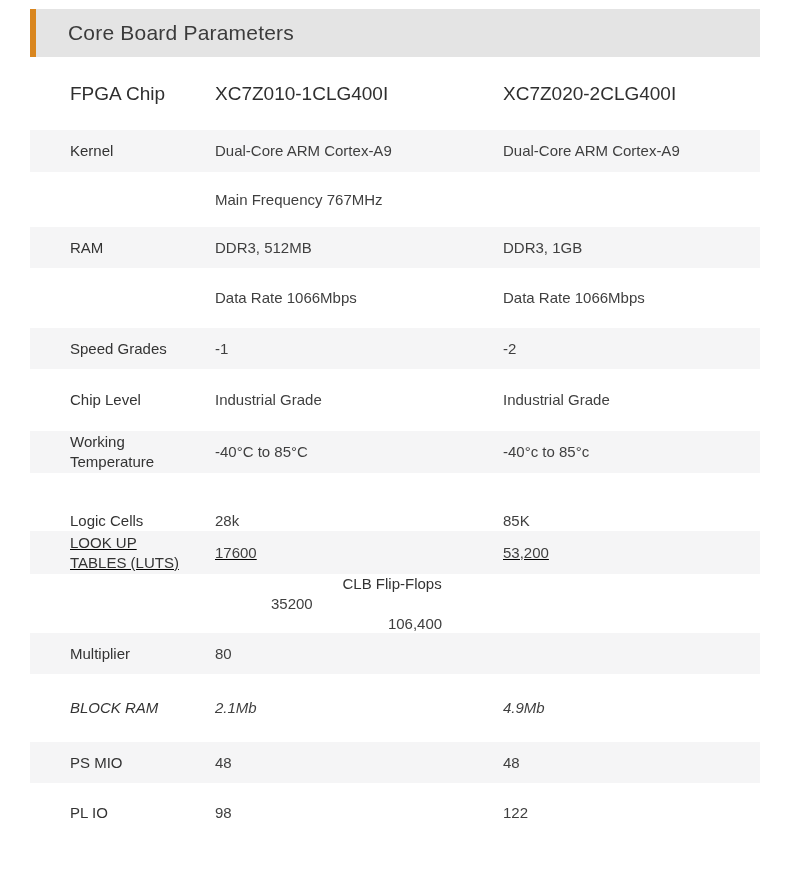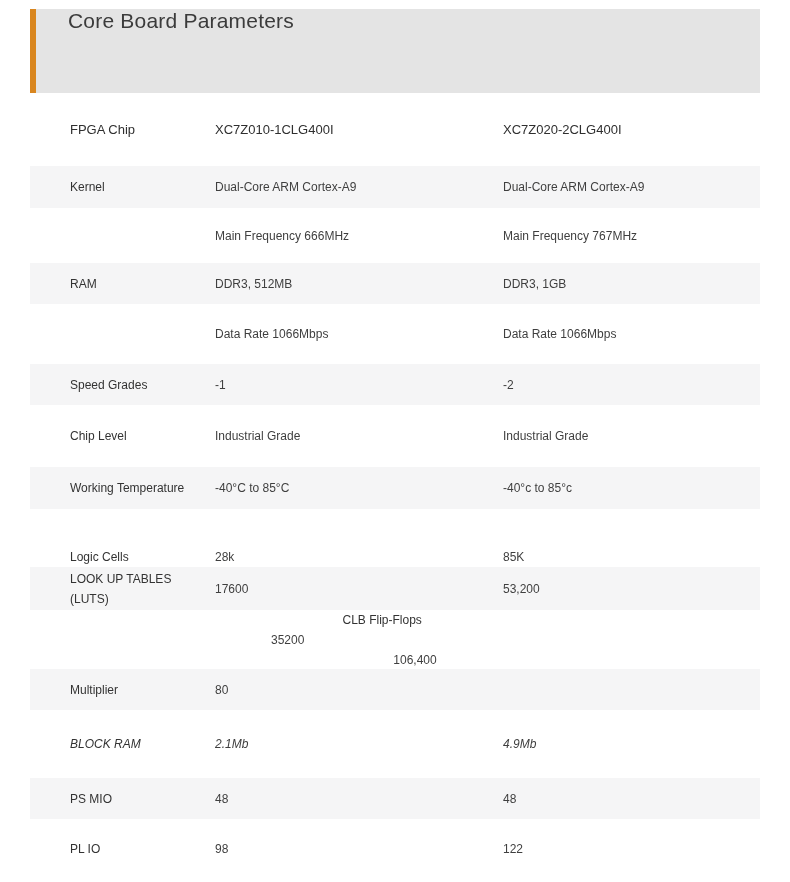--- a/index.html
+++ b/index.html
@@ -7,55 +7,55 @@
     width: 790px; height: 882px;
     background: #ffffff;
     font-family: "Liberation Sans", "DejaVu Sans", sans-serif;
     overflow: hidden;
   }
   .page { width: 790px; height: 882px; position: relative; }
 
   
   .section-header {
     margin: 9px 30px 0 30px;
-    width: 730px; height: 84px;
+    width: 730px; height: 48px;
     background: #e4e4e4;
     border-left: 6px solid #d9861f;
-    display: flex; 
+    display: flex; align-items: center;
   }
   .section-title {
     padding-left: 32px;
     font-size: 21px;
     color: #3b3b3b;
     letter-spacing: 0.2px;
   }
 
   
   .spec-table { margin: 0 30px; width: 730px; }
   .row {
     display: flex;
     align-items: center;
     padding-left: 40px;
     background: transparent;
   }
   .row.shaded { background: #f5f5f6; }
-  .cell { color: #3f3f3f; font-size: 12px; line-height: 20px; }
+  .cell { color: #3f3f3f; font-size: 15px; line-height: 20px; }
   .cell-label { width: 145px; padding-right: 28px; color: #333333; flex-shrink: 0; }
   .cell-v1 { width: 288px; padding-right: 10px; flex-shrink: 0; }
   .cell-v2 { flex: 1; }
 
   
   .row.chip-row { height: 73px; }
-  .row.chip-row .cell { font-size: 13px; color: #2f2f2f; line-height: 24px; }
+  .row.chip-row .cell { font-size: 19px; color: #2f2f2f; line-height: 24px; }
   .row.chip-row .cell-label { color: #2f2f2f; }
 
   
   .h41 { height: 41px; }
   .h42 { height: 42px; }
-  .h43 { height: 43px; }
+  .h43 { height: 43px; text-decoration: underline; }
   .h55 { height: 55px; }
   .h58 { height: 58px; align-items: flex-end; }
   .h59 { height: 59px; flex-direction: column; }
   .h60 { height: 60px; }
   .h62 { height: 62px; justify-content: center; }
   .h68 { height: 68px; font-style: italic; }
 </style>
 </head>
 <body>
 
@@ -74,21 +74,20 @@
     </div>
 
     <div class="row shaded h42">
       <div class="cell cell-label">Kernel</div>
       <div class="cell cell-v1">Dual-Core ARM Cortex-A9</div>
       <div class="cell cell-v2">Dual-Core ARM Cortex-A9</div>
     </div>
 
     <div class="row h55">
       <div class="cell cell-label"></div>
-      <div class="cell cell-v1">Main Frequency 666MHz</div>
       <div class="cell cell-v2">Main Frequency 767MHz</div>
     </div>
 
     <div class="row shaded h41">
       <div class="cell cell-label">RAM</div>
       <div class="cell cell-v1">DDR3, 512MB</div>
       <div class="cell cell-v2">DDR3, 1GB</div>
     </div>
 
     <div class="row h60">

